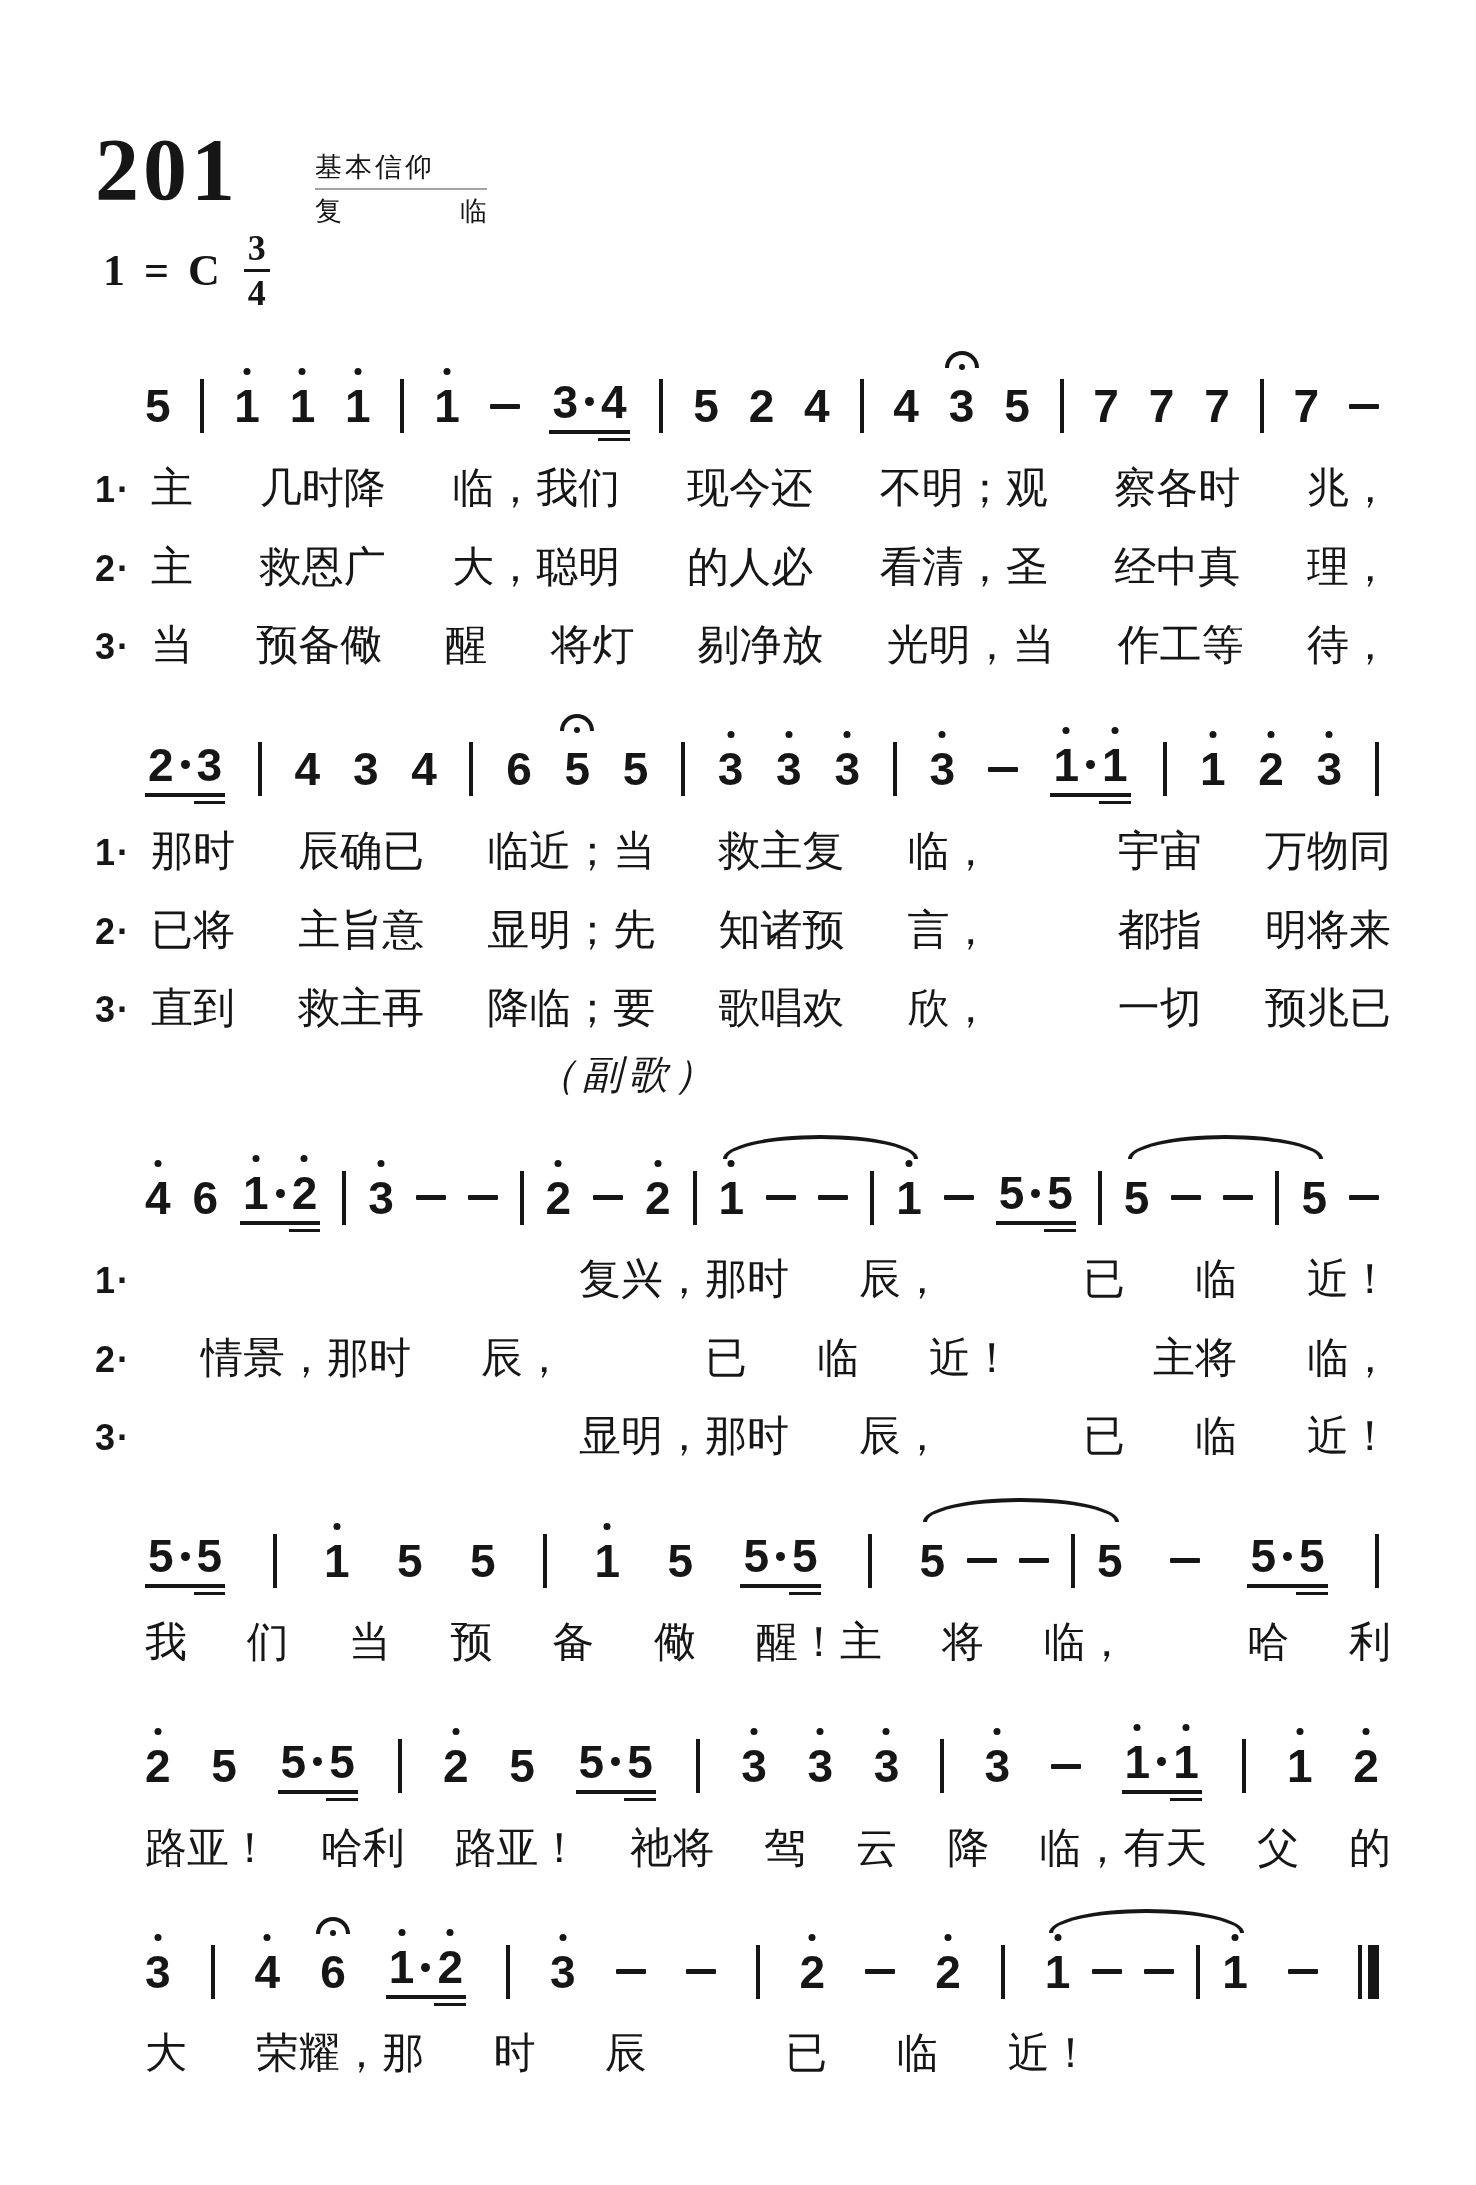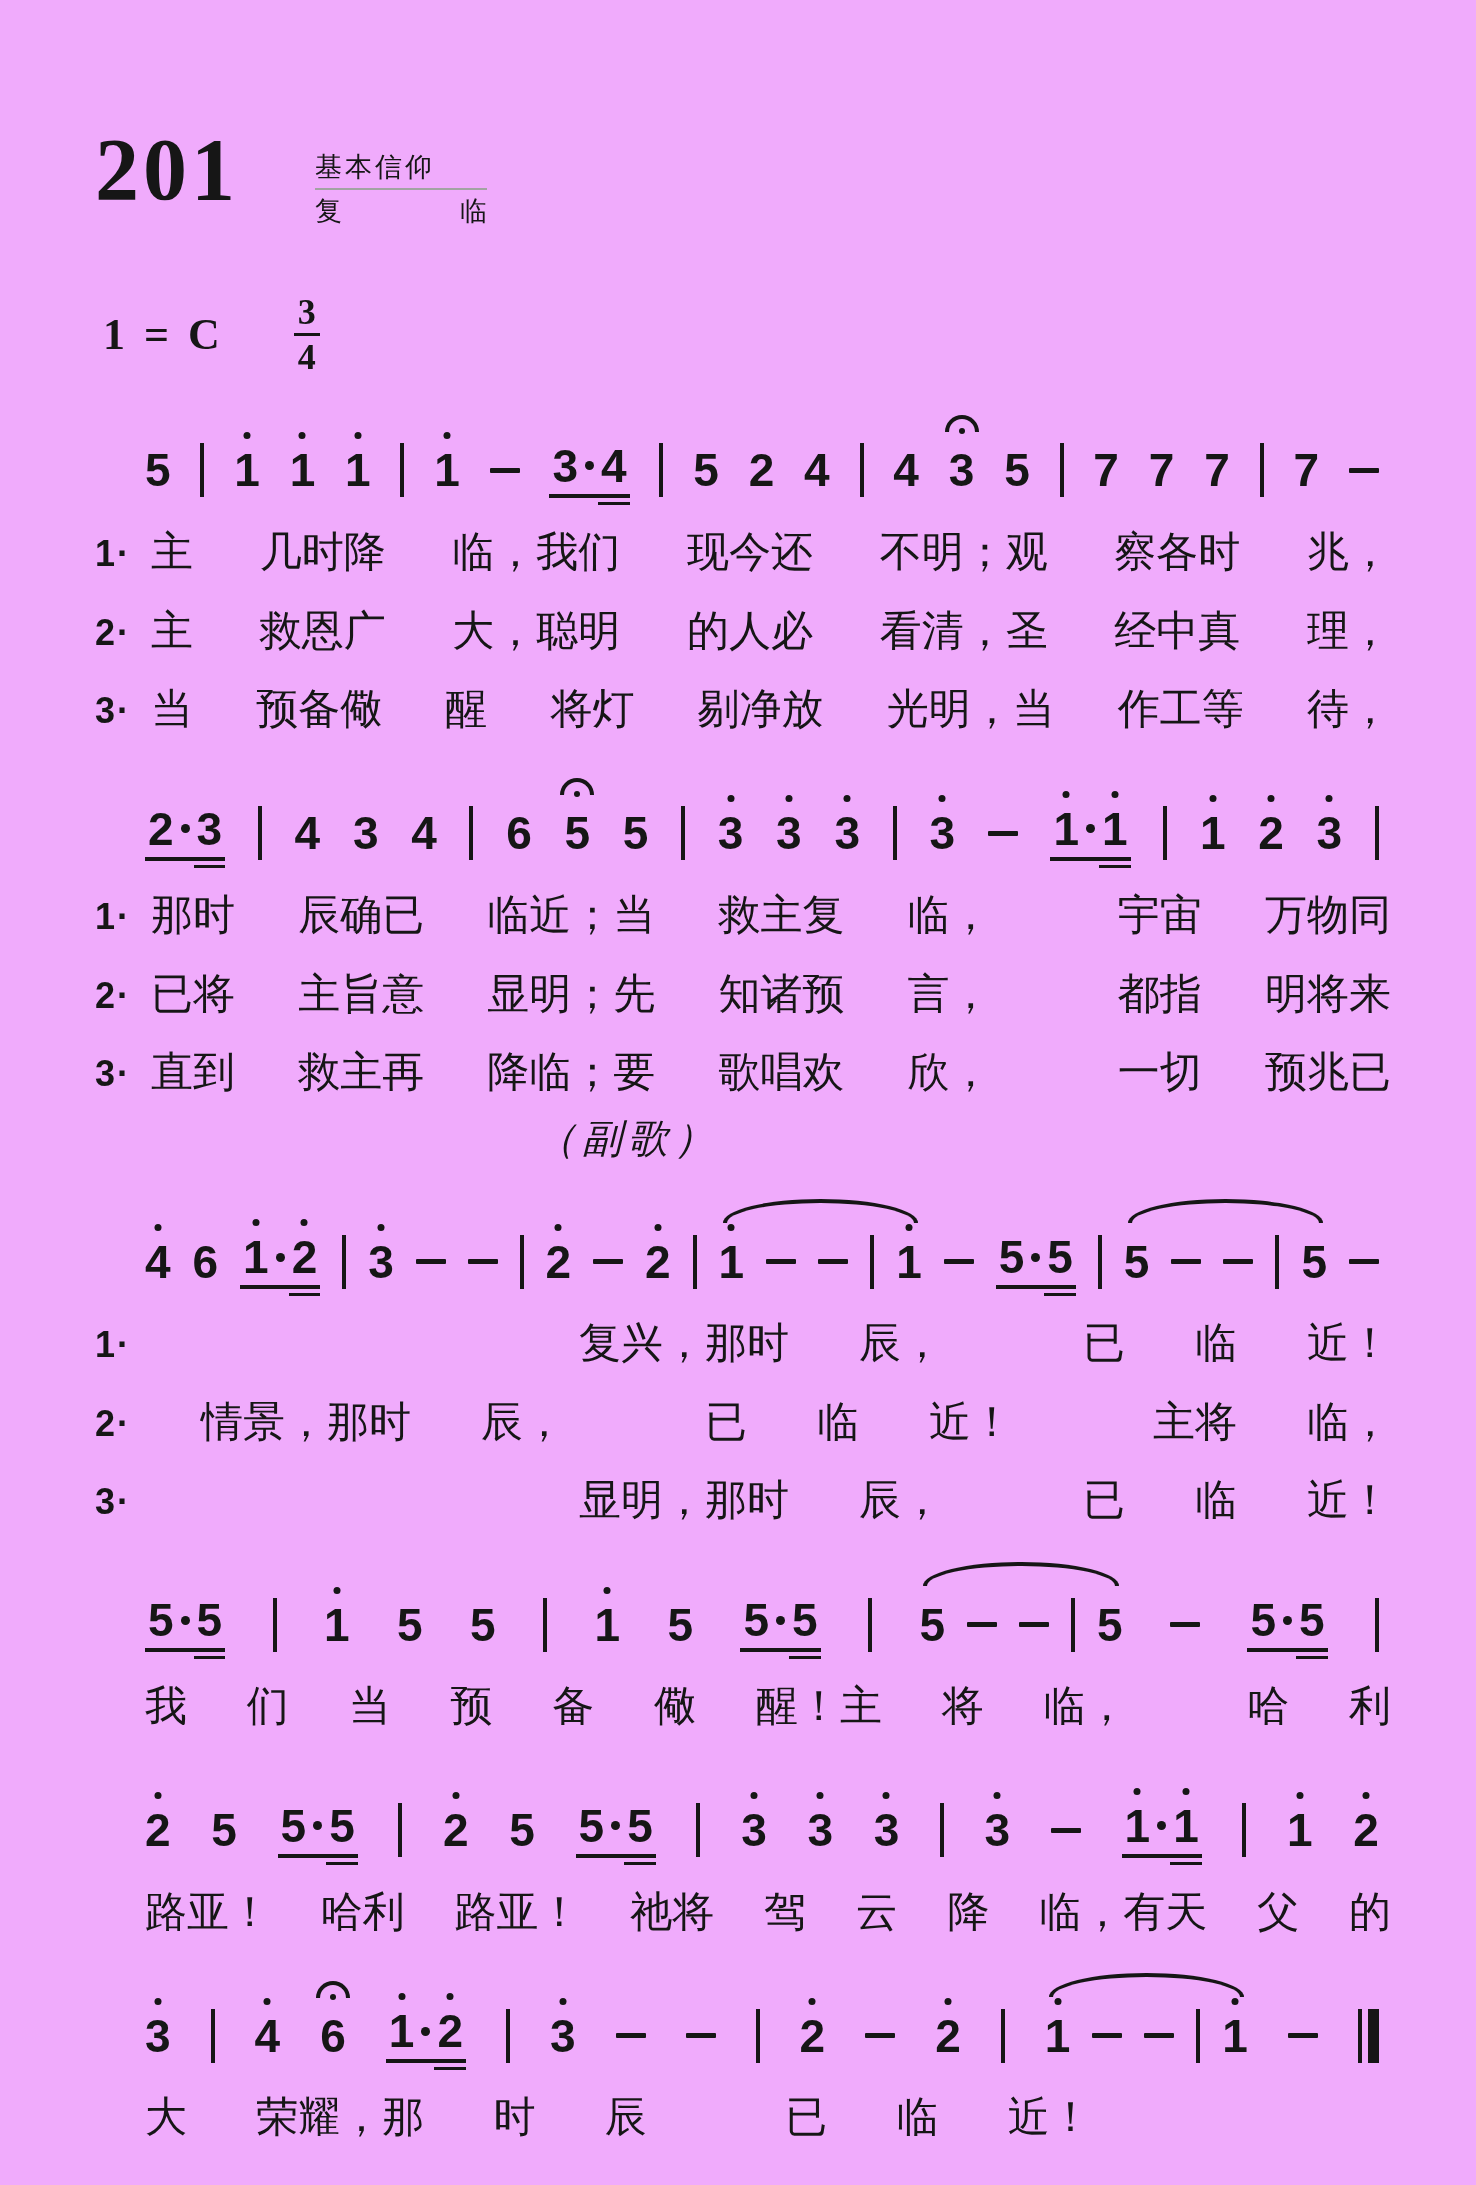--- a/index.html
+++ b/index.html
@@ -1,35 +1,35 @@
 <!DOCTYPE html>
 <html><head>
 <meta charset="utf-8">
 <style>
   html,body{margin:0;padding:0;background:#e8e8e8;}
   .page{
     position:relative;
     width:1476px;height:2185px;
     margin:0 auto;
-    background:#f0abfc;
+    background:#ffffff;
     color:#161616;
     box-sizing:border-box;
     padding:110px 85px 0 95px;
     font-family:"Liberation Serif","DejaVu Serif",serif;
     overflow:hidden;
   }
   
   .hdr{display:flex;align-items:center;}
   .hymn-no{font-size:88px;font-weight:bold;letter-spacing:4px;width:220px;flex:0 0 auto;}
   .title{flex:1;text-align:center;font-size:94px;font-weight:bold;letter-spacing:46px;text-indent:46px;white-space:nowrap;}
   .cats{flex:0 0 auto;width:172px;font-size:27px;line-height:1.35;}
   .cat-top{display:block;border-bottom:2px solid #a3a3a3;padding-bottom:3px;letter-spacing:3px;margin-top:39px;}
   .cat-bottom{display:flex;justify-content:space-between;padding-top:3px;}
   
-  .keyrow{display:flex;align-items:center;gap:70px;margin-top:64px;padding-left:8px;}
+  .keyrow{display:flex;align-items:center;gap:20px;padding-left:8px;}
   .tonic{font-size:44px;font-weight:bold;letter-spacing:4px;}
   .tsig{display:inline-flex;flex-direction:column;align-items:center;font-weight:bold;font-size:36px;line-height:1;font-family:"Liberation Serif",serif;}
   .tsig .num{padding:0 4px 3px;}
   .tsig .den{padding:3px 4px 0;border-top:3px solid #161616;}
   
   .music{
     display:flex;justify-content:space-between;align-items:center;
     padding:42px 12px 20px 50px;
     margin-top:26px;
     font-family:"Liberation Sans","DejaVu Sans",sans-serif;

